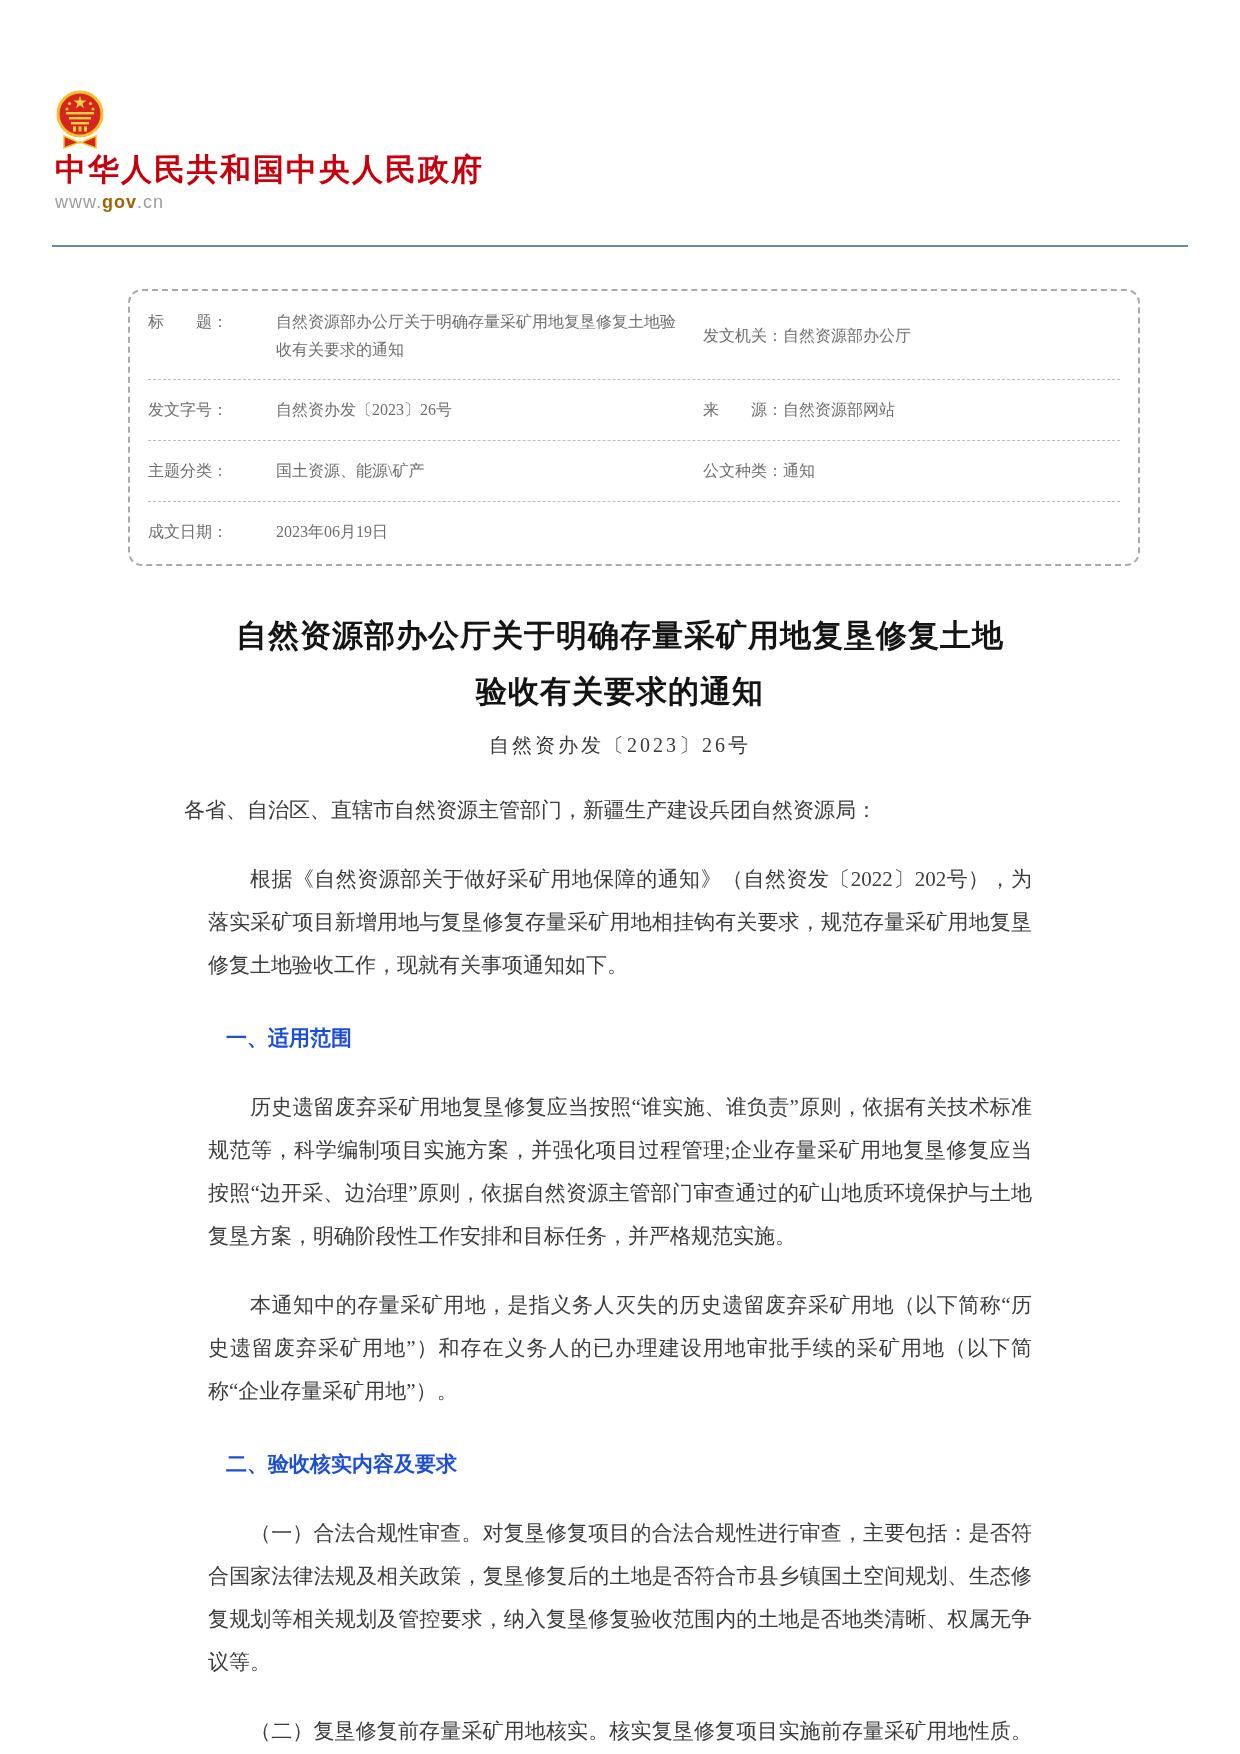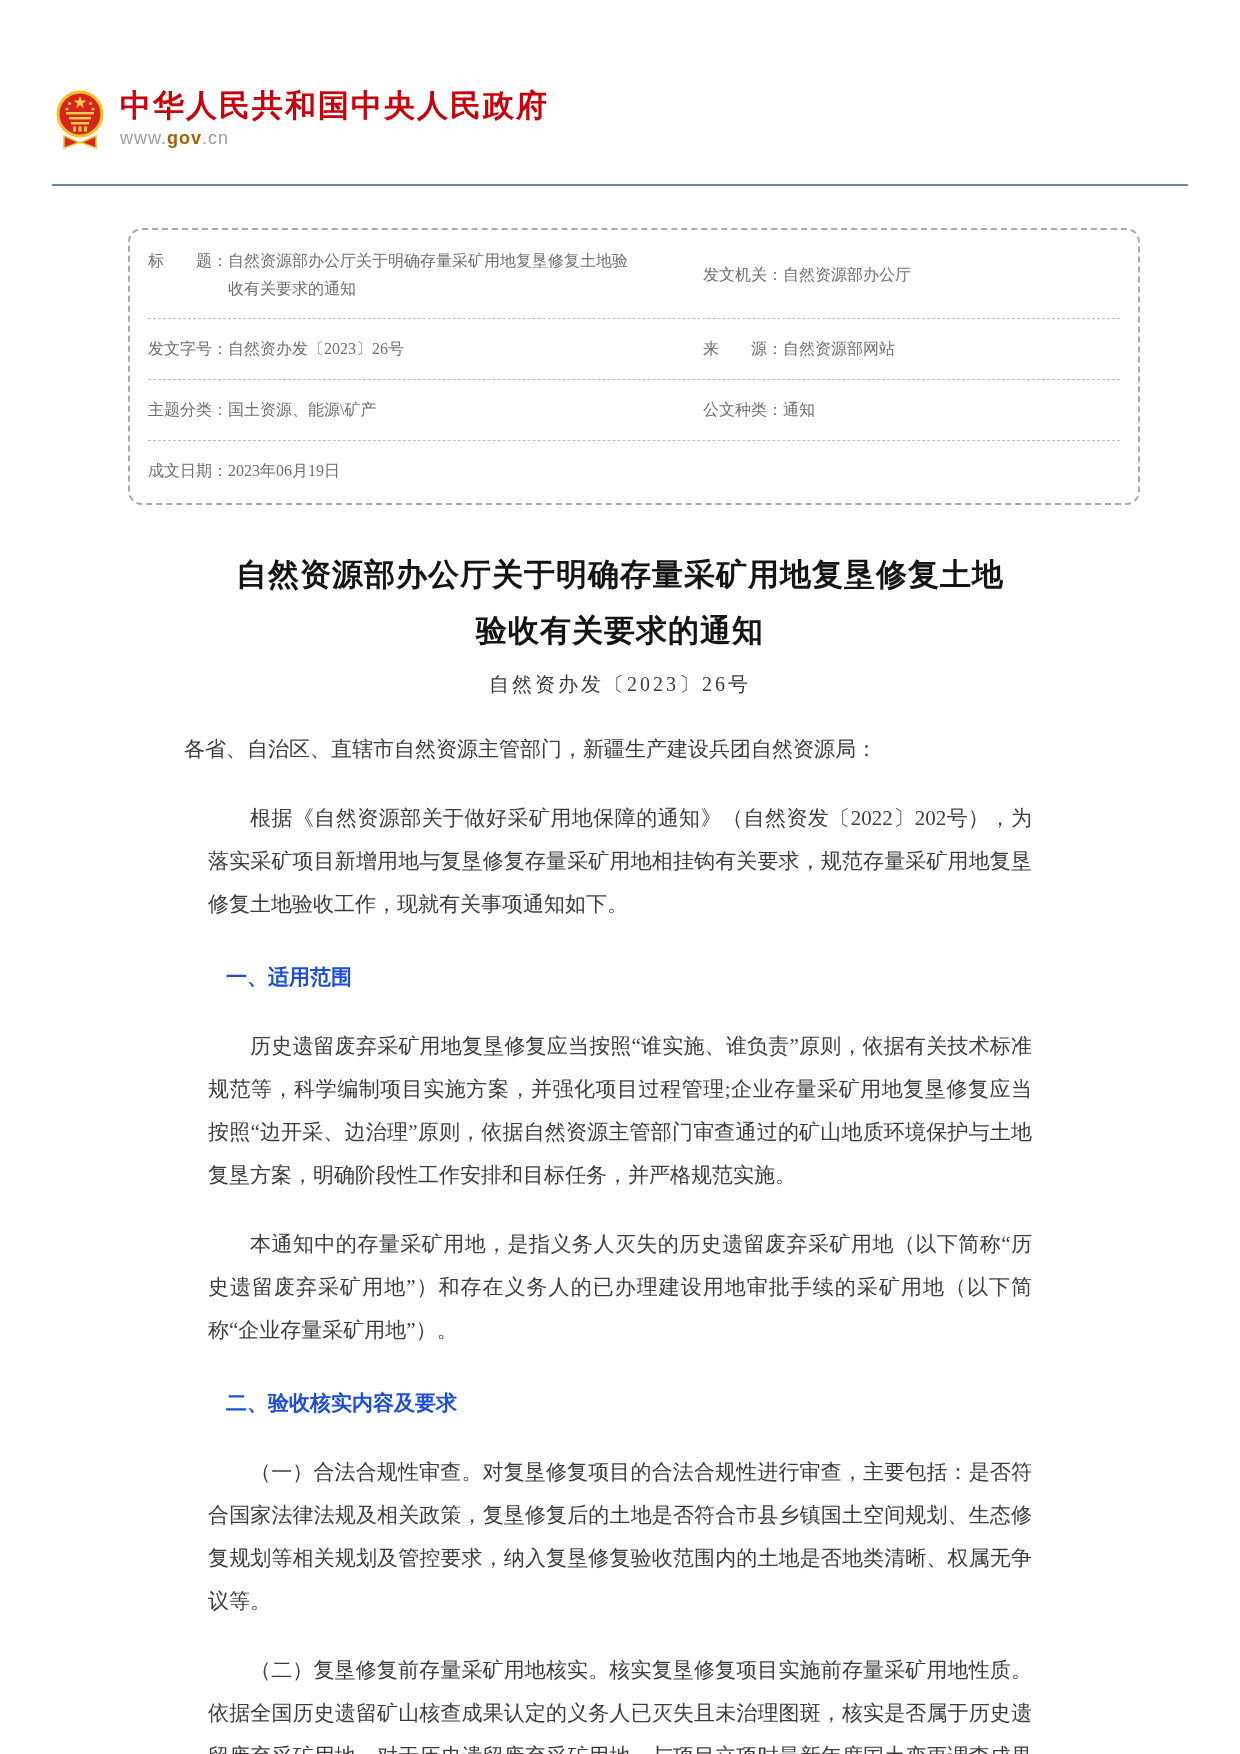--- a/index.html
+++ b/index.html
@@ -11,21 +11,21 @@
     position: relative;
   }
   .page { width: 1240px; min-height: 1754px; box-sizing: border-box; }
 
   
   .site-header {
     padding: 88px 0 0 55px;
     display: flex;
     align-items: flex-start;
   }
-  .brand-link { display: flex; text-decoration: none; cursor: pointer; }
+  .brand-link { display: flex; text-decoration: none; cursor: pointer; flex-direction: column; }
   .emblem { width: 50px; height: 64px; margin-right: 15px; flex: 0 0 auto; }
   .brand-text { display: flex; flex-direction: column; }
   .brand-title {
     font-family: "Liberation Sans", "DejaVu Sans", sans-serif;
     font-size: 31px;
     font-weight: bold;
     color: #c7000b;
     letter-spacing: 2px;
     line-height: 36px;
   }
@@ -57,21 +57,21 @@
   }
   .meta-row {
     display: flex;
     align-items: center;
     border-bottom: 1px dashed #bdbdbd;
     padding: 15px 0;
     min-height: 30px;
   }
   .meta-row:last-child { border-bottom: none; }
   .meta-cell { display: flex; align-items: flex-start; }
-  .meta-cell.left { width: 555px; flex: 0 0 auto; }
+  .meta-cell.left { width: 555px; flex: 0 0 auto; gap: 48px; }
   .meta-cell.right { flex: 1; text-align: center; }
   .meta-label { white-space: pre; flex: 0 0 auto; line-height: 28px; }
   .meta-value { line-height: 28px; max-width: 408px; }
   .meta-cell.right .meta-value { max-width: 340px; }
 
   
   .doc-title {
     width: 790px;
     margin: 42px auto 0;
     text-align: center;

